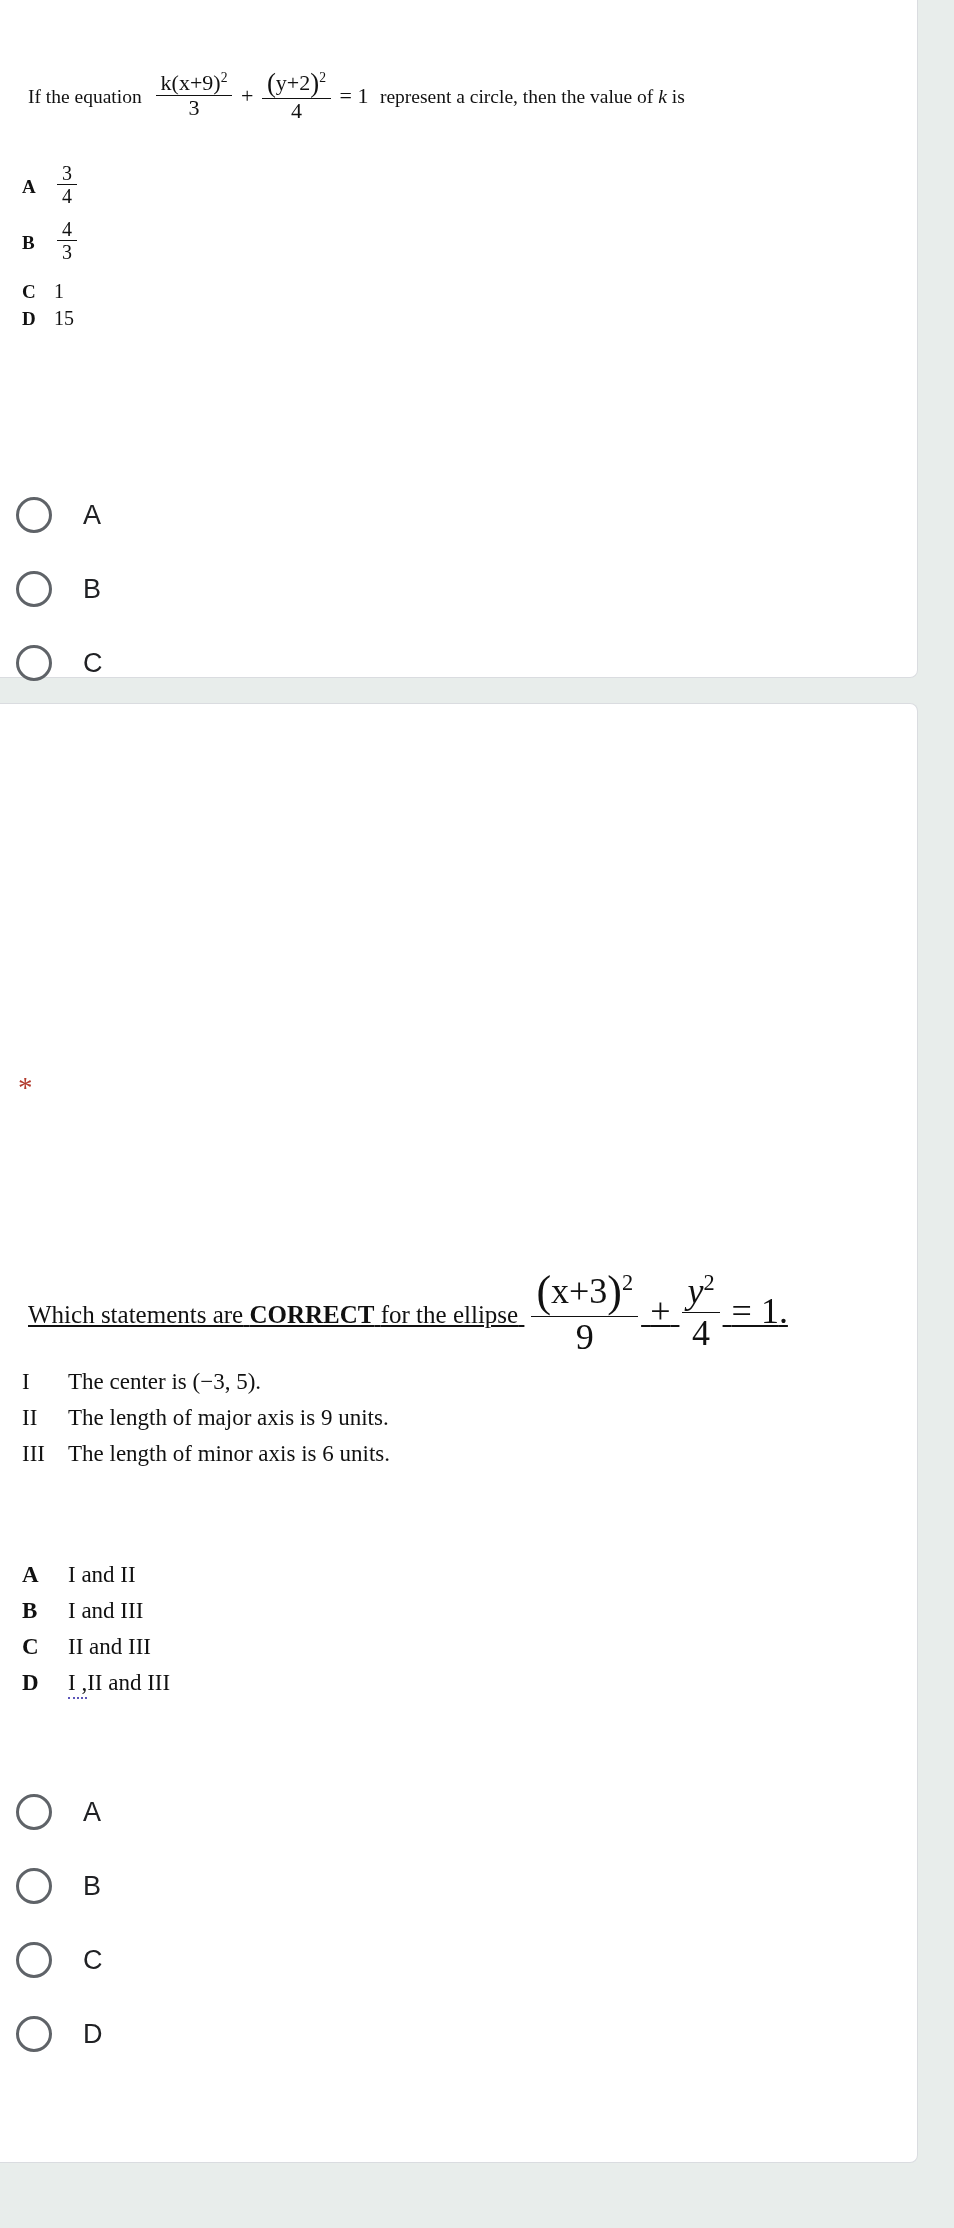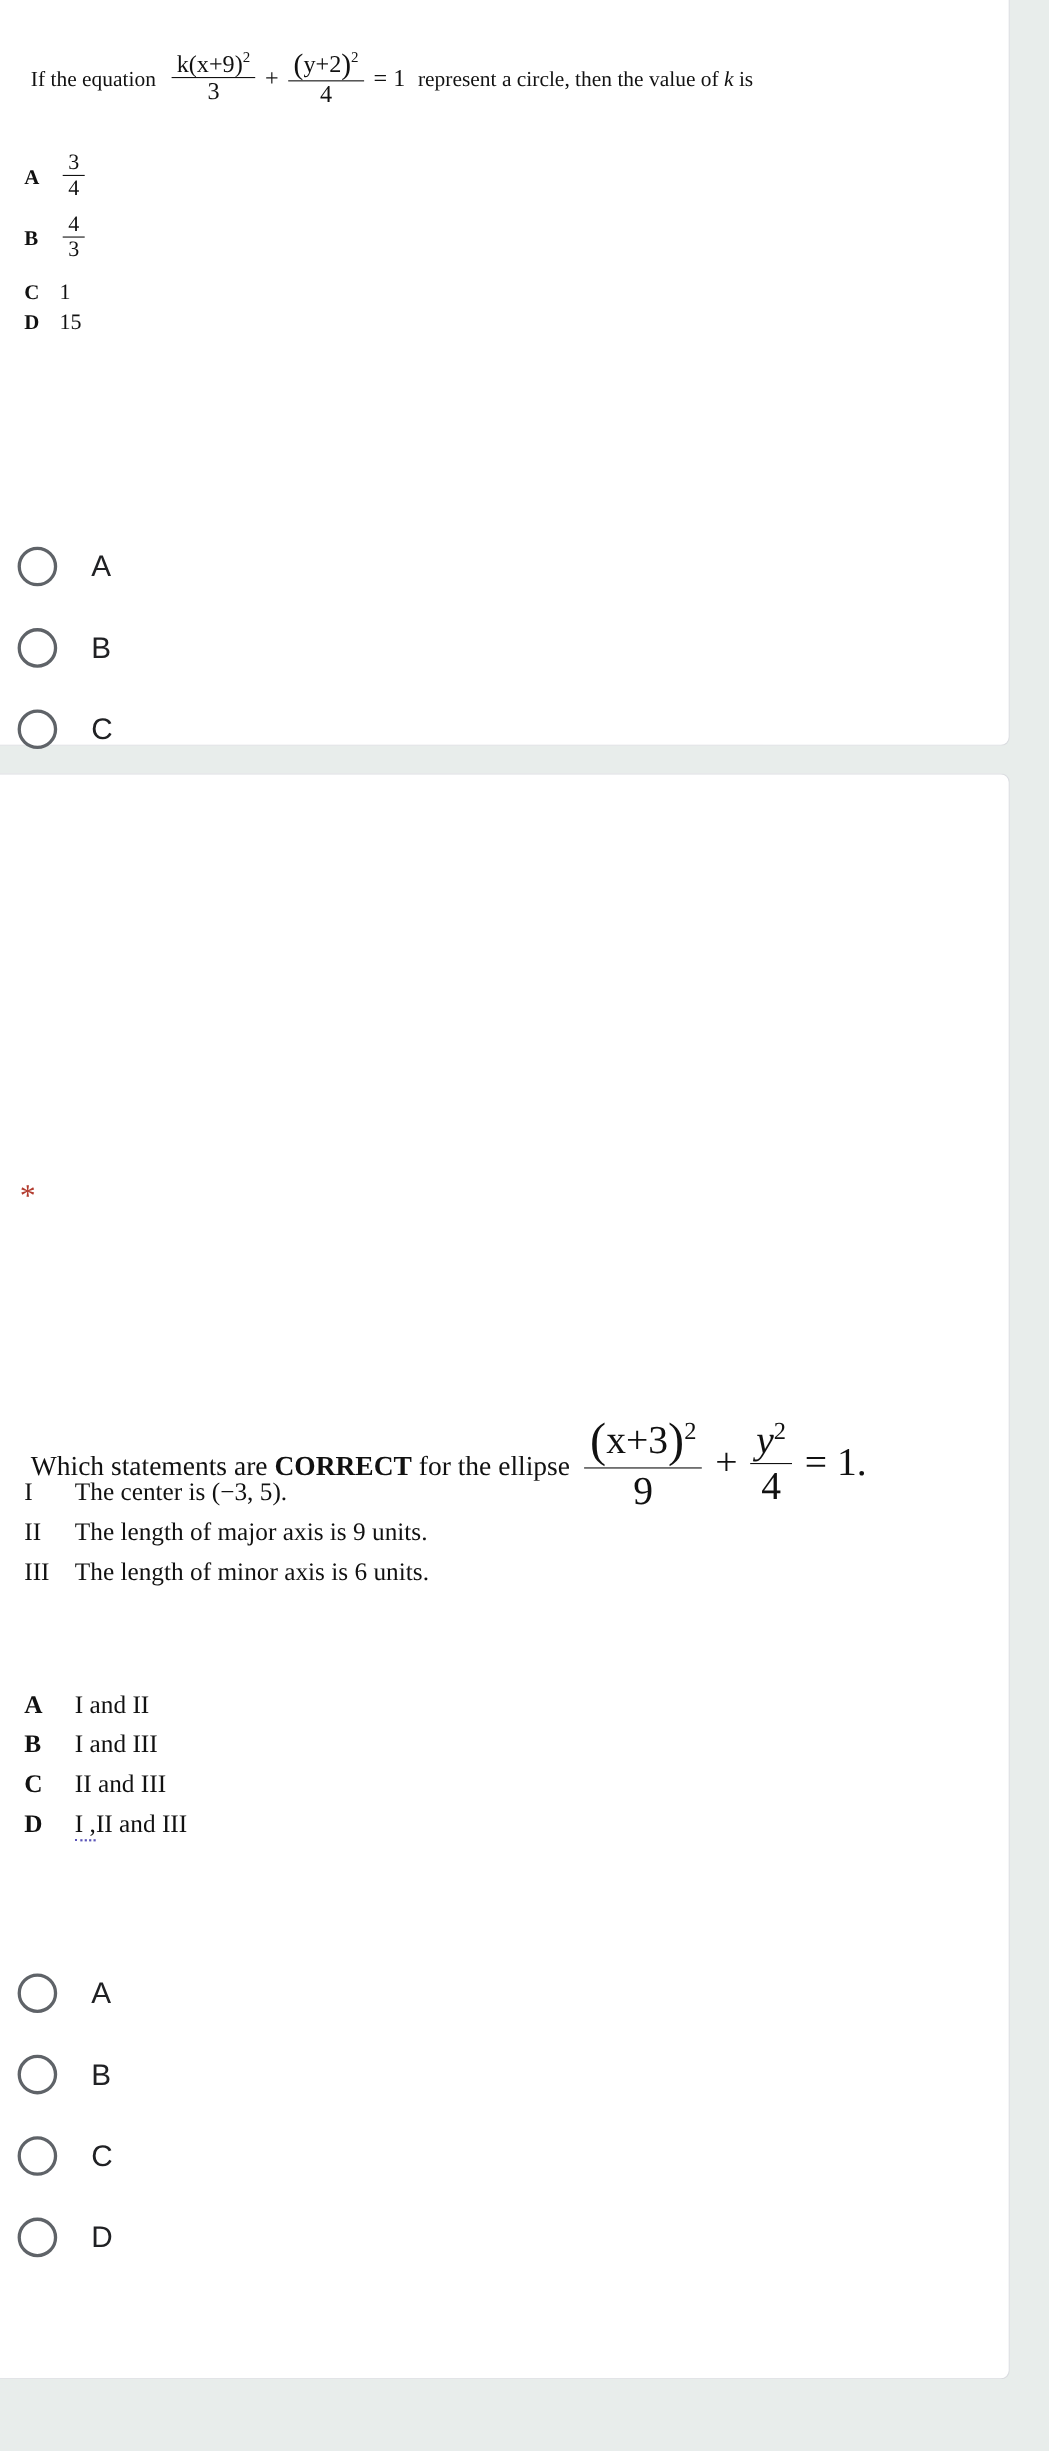--- a/index.html
+++ b/index.html
@@ -27,20 +27,21 @@
     border-left: none;
     border-radius: 0 8px 8px 0;
   }
   #card-1 { top: -14px; height: 692px; }
   #card-2 { top: 703px; height: 1460px; }
 
   
   .math-block {
     font-family: "Liberation Serif", "DejaVu Serif", serif;
     color: #111;
+    margin-top: 25px;
   }
 
   
   .frac {
     display: inline-flex;
     flex-direction: column;
     vertical-align: middle;
     text-align: center;
     margin: 0 3px;
     position: relative;
@@ -115,25 +116,26 @@
     font-size: 29px;
     color: #b23b2e;
     font-family: "Liberation Serif", serif;
     line-height: 1;
   }
 
   
   #q2-stem {
     position: absolute;
     left: 28px;
-    top: 1287px;
+    top: 1244px;
     width: 880px;
     font-size: 25px;
     line-height: 1.2;
     white-space: nowrap;
+    text-decoration: underline;
   }
   #q2-stem .eqn { font-size: 36px; margin: 0 4px; }
 
   
   .stmt-row {
     position: absolute;
     display: flex;
     align-items: baseline;
     font-size: 23px;
     white-space: nowrap;

